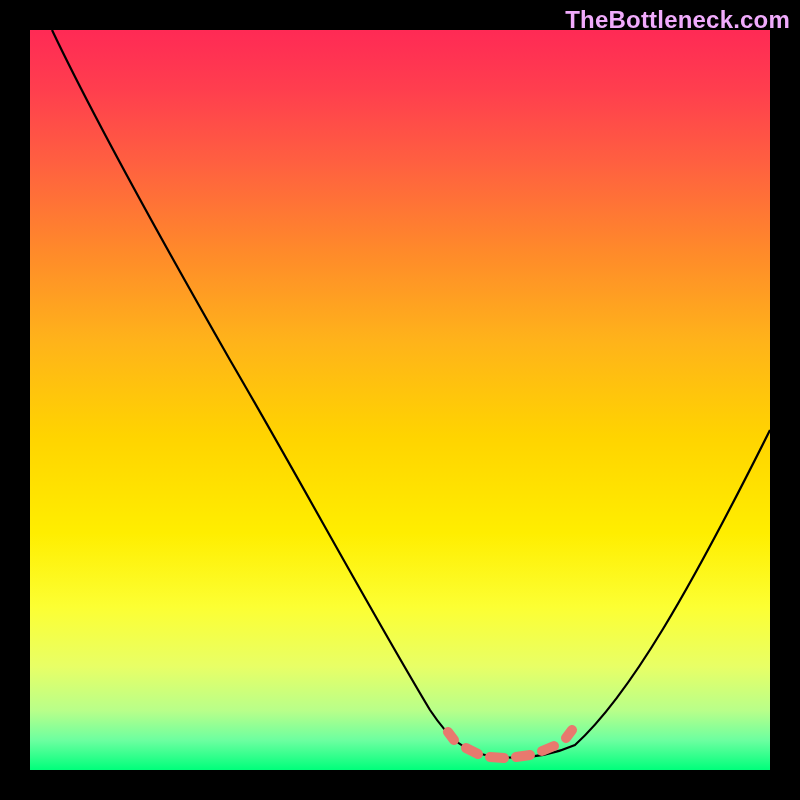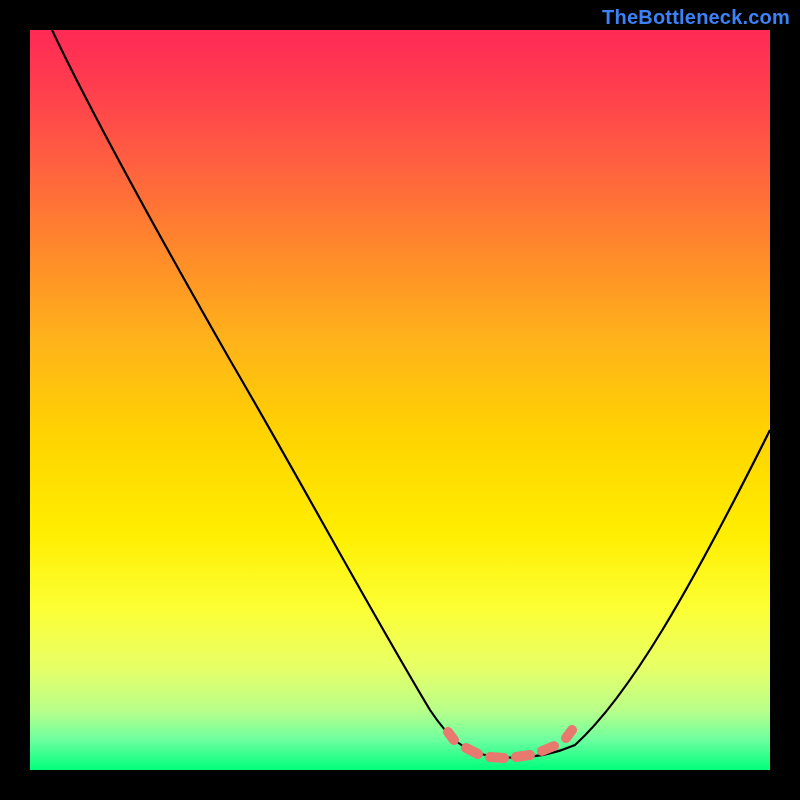--- a/index.html
+++ b/index.html
@@ -3,23 +3,23 @@
 <meta charset="utf-8">
 <style>
   * { margin: 0; padding: 0; box-sizing: border-box; }
   html, body { width: 800px; height: 800px; background: #000; overflow: hidden; }
   .container { position: relative; width: 800px; height: 800px; background: #000; }
   .watermark {
     position: absolute;
     top: 6px;
     right: 10px;
     font-family: Arial, sans-serif;
-    font-size: 20px;
+    font-size: 24px;
     font-weight: bold;
-    color: #3b82f6;
+    color: #f0abfc;
     letter-spacing: 0.2px;
   }
   .plot-area {
     position: absolute;
     left: 30px;
     top: 30px;
     width: 740px;
     height: 740px;
     overflow: hidden;
   }

